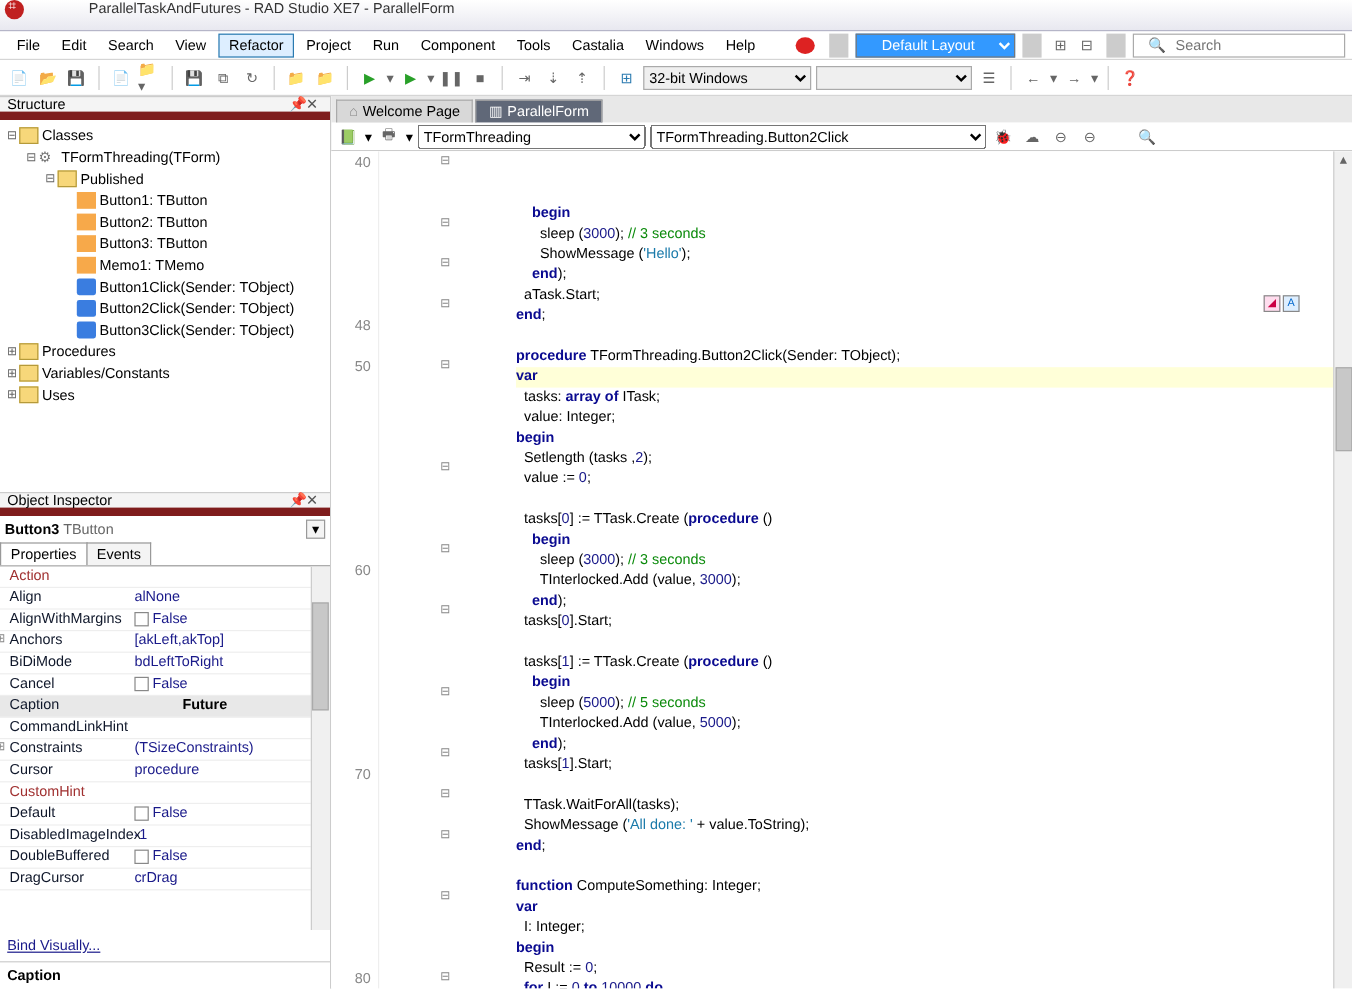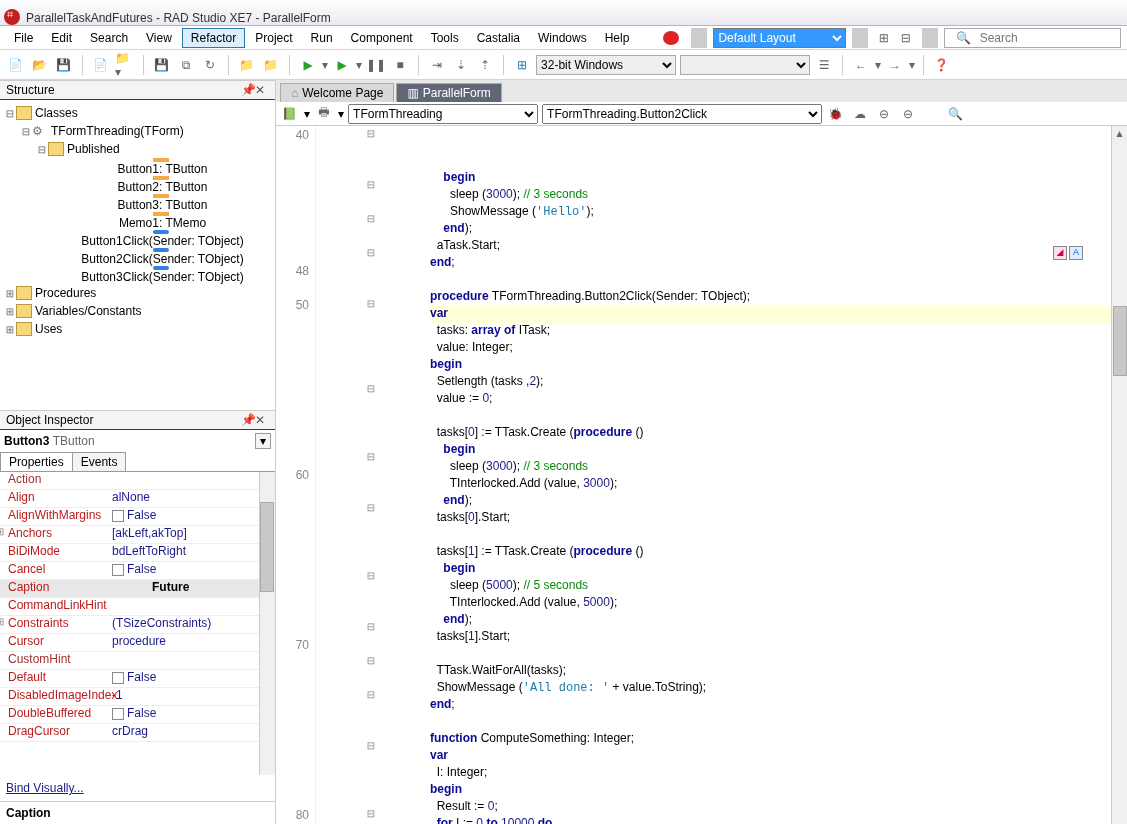--- a/index.html
+++ b/index.html
@@ -1,59 +1,59 @@
 <!DOCTYPE html>
 <html><head>
 <meta charset="utf-8">
 <style>
 * { box-sizing: border-box; margin: 0; padding: 0; font-family: "Segoe UI", Tahoma, sans-serif; font-size: 12px; }
 body { background: #fff; overflow: hidden; }
-.titlebar { background: linear-gradient(#fff,#e8e8f0); height: 26px; display: flex; align-items: flex-end; padding: 0 4px; border-bottom: 1px solid #b5b5c8; }
+.titlebar { background: linear-gradient(#fff,#e8e8f0); height: 26px; display: flex; align-items: flex-start; padding: 0 4px; border-bottom: 1px solid #b5b5c8; gap: 48px; }
 .titlebar .app-icon { width: 16px; height: 16px; background: #c02020; border-radius: 50%; margin-right: 6px; position: relative; }
 .titlebar .app-icon::after { content:"⌗"; color:#fff; font-size:11px; position:absolute; left:3px; top:-1px; }
 .titlebar .title { color: #333; }
 .menubar { height: 24px; display: flex; align-items: center; padding: 0 6px; gap: 2px; border-bottom: 1px solid #d5d5d5; }
 .menubar span { padding: 2px 8px; cursor: default; }
 .menubar span.active { border: 1px solid #2a7ab0; background: #def; }
 .menubar .spacer { flex: 0 0 10px; }
 .menubar .red-dot { width:14px; height:14px; background:#d22; border-radius:50%; margin:0 6px; }
 .menubar select { height: 20px; font-size:12px; }
-.menubar .layout-sel { width: 150px; background:#3399ff; color:#fff; border:1px solid #777; }
+.menubar .layout-sel { width: 150px; background:#3399ff; color:#fff; border:1px solid #777;text-align:center; }
 .menubar .search { border:1px solid #aaa; height:20px; display:flex; align-items:center; padding:0 4px; width:200px; }
 .menubar .search input { border:none; outline:none; width:100%; }
 .toolbar2 { height: 30px; display:flex; align-items:center; padding:0 6px; gap:4px; border-bottom:1px solid #d5d5d5; }
 .tb-icon { width:20px; height:20px; display:inline-flex; align-items:center; justify-content:center; color:#666; }
 .tb-sep { width:1px; height:20px; background:#ccc; margin:0 4px; }
 .toolbar2 select { height:20px; }
 .main-row { display:flex; height: calc(100vh - 80px); }
 .left-col { width: 276px; display:flex; flex-direction:column; border-right:1px solid #ccc; }
-.panel-hdr { height: 20px; display:flex; align-items:center; padding:0 6px; background:#f4f4f4; border-bottom:1px solid #7f1d1d; border-top:1px solid #ccc; }
+.panel-hdr { height: 20px; display:flex; align-items:center; padding:0 6px; background:#f4f4f4; border-bottom:7px solid #7f1d1d; border-top:1px solid #ccc; }
 .panel-hdr .ttl { flex:1; }
 .panel-hdr .pin, .panel-hdr .close { width:14px; cursor:pointer; color:#555; }
 .structure-body { flex:0 0 auto; height: 310px; overflow:auto; padding:4px 2px; }
 .tree-row { display:flex; align-items:center; height:18px; white-space:nowrap; }
 .tree-row .twisty { width:12px; text-align:center; color:#666; font-size:10px; }
 .tree-row .ticon { width:16px; height:14px; margin-right:3px; }
 .icon-folder { background:#f7d77a; border:1px solid #b59a3a; }
 .icon-gear { color:#777; font-size:12px; }
 .icon-cube { background:#f7a94a; width:14px;height:12px; }
 .icon-blue { background:#3a7de0; width:12px; height:12px; border-radius:2px; }
-.ind0 { padding-left: 2px; } .ind1 { padding-left: 18px; } .ind2 { padding-left: 34px; } .ind3 { padding-left: 50px; flex-direction: column; }
+.ind0 { padding-left: 2px; } .ind1 { padding-left: 18px; } .ind2 { padding-left: 34px; } .ind3 { padding-left: 50px; }
 .inspector-hdr { height:20px; }
 .obj-sel-row { padding:3px 4px; display:flex; align-items:center; }
 .obj-sel-row b { font-weight:bold; }
 .obj-sel-row .dd { margin-left:auto; border:1px solid #999; width:16px; height:16px; text-align:center; line-height:14px; background:#f4f4f4; }
 .tabs-pe { display:flex; border-bottom:1px solid #999; }
 .tabs-pe span { padding:2px 8px; border:1px solid #999; border-bottom:none; background:#f4f4f4; margin-right:-1px; }
 .tabs-pe span.active { background:#fff; }
 .prop-grid { flex:1; overflow:auto; border-top:none; position:relative; }
 .prop-grid .scroll-track { position:absolute; right:0; top:0; width:16px; height:100%; background:#f0f0f0; border-left:1px solid #ccc; }
 .prop-grid .scroll-thumb { position:absolute; right:1px; top:30px; width:14px; height:90px; background:#c8c8c8; border:1px solid #aaa; }
 .prop-row { display:flex; height:18px; border-bottom:1px solid #eee; }
-.prop-row .k { width:110px; padding-left:8px; color:#b91c1c; position:relative; }
+.prop-row .k { width:110px; padding-left:8px; color:#0f172a; position:relative; }
 .prop-row .k.exp::before { content:"⊞"; position:absolute; left:-4px; color:#888; font-size:10px; }
 .prop-row .k.red { color:#a03030; }
 .prop-row .v { flex:1; color:#1a1a8a; padding-left:2px; }
 .prop-row.sel { background:#e8e8e8; }
 .prop-row.sel .v { font-weight:bold; color:#000;margin-left:40px; }
 .chk { display:inline-block; width:12px; height:12px; border:1px solid #888; vertical-align:middle; margin-right:3px; background:#fff; }
 .link-row { padding:6px; color:#1a1a8a; text-decoration:underline; }
 .caption-ftr { padding:4px 6px; font-weight:bold; border-top:1px solid #ccc; }
 .right-col { flex:1; display:flex; flex-direction:column; overflow:hidden; }
 .ed-tabs { height:22px; display:flex; align-items:flex-end; background:#e8e8e8; padding-left:4px; }
@@ -67,21 +67,21 @@
 .gutter div { height:17px; }
 .fold-col { width:14px; padding-top:2px; }
 .fold-col div { height:17px; text-align:center; color:#888; font-size:10px; }
 .code-lines { flex:1; padding:2px 0 0 4px; white-space:pre; overflow:hidden; position:relative; }
 .code-lines .ln { height:17px; }
 .code-lines .hl { background:#ffffd8; }
 .badge-corner { position:absolute; top:120px; right:44px; display:flex; gap:2px; }
 .badge-corner span { width:14px; height:14px; border:1px solid #888; font-size:9px; text-align:center; }
 .kw { color:#0a0a90; font-weight:bold; }
 .cm { color:#0a8a0a; }
-.st { color:#1a7aaa;font-family:Liberation Mono, monospace; }
+.st { color:#1a7aaa; }
 .nm { color:#1a1a8a; }
 .right-vsb { position:absolute; right:0; top:0; width:16px; height:100%; background:#f0f0f0; border-left:1px solid #ccc; }
 .right-vsb .up, .right-vsb .dn { height:16px; text-align:center; color:#666; }
 .right-vsb .th { position:absolute; top:180px; width:14px; left:1px; height:70px; background:#c8c8c8; border:1px solid #aaa; }
 </style>
 </head>
 <body>
 
 <div class="titlebar">
   <div class="app-icon"></div>

